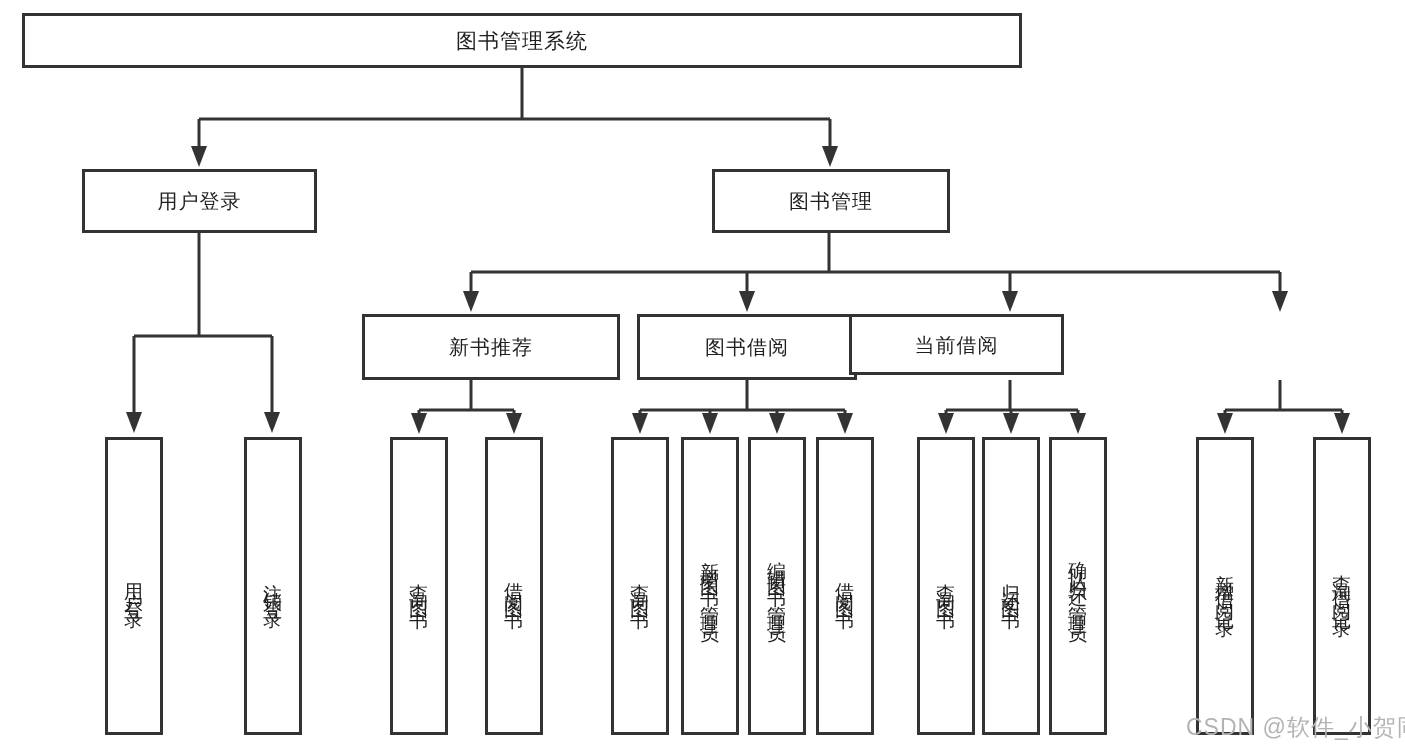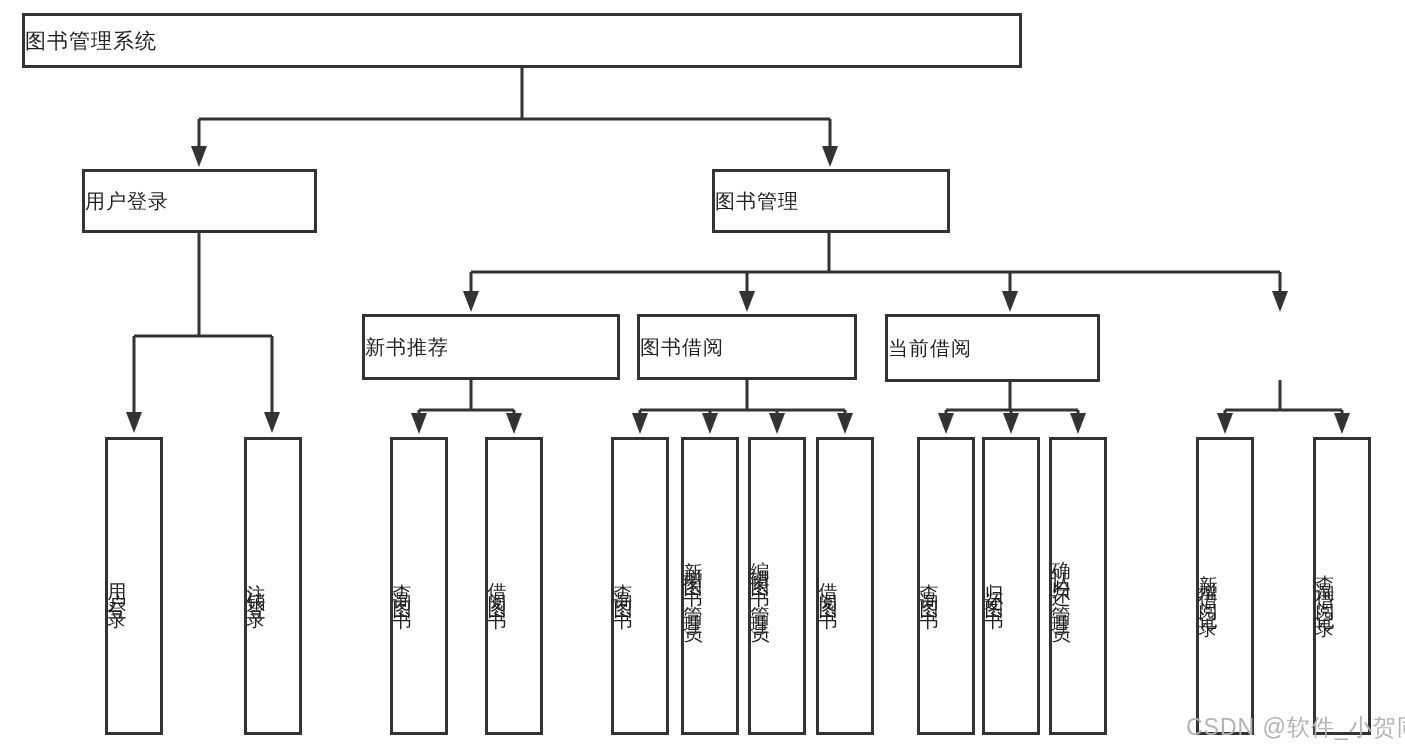--- a/index.html
+++ b/index.html
@@ -9,21 +9,21 @@
     color:var(--text,#1f1f1f);
     font-family:"Liberation Sans","DejaVu Sans",sans-serif;
   }
   .wires{position:absolute;left:0;top:0;width:1405px;height:747px;}
   .wires path{fill:none;stroke:var(--line,#333333);stroke-width:3;}
   .wires polygon{fill:var(--line,#333333);}
   .node{
     position:absolute;box-sizing:border-box;
     background:var(--box-fill,#ffffff);
     border:3px solid var(--box-border,#333333);
-    display:flex;align-items:center;
+    display:flex;align-items:center;justify-content:center;
     z-index:2;
   }
   .node .lbl{white-space:nowrap;line-height:1;}
   .root .lbl{font-size:21px;letter-spacing:1px;}
   .branch .lbl{font-size:20px;letter-spacing:1px;}
   .leaf .lbl{
     writing-mode:vertical-rl;text-orientation:mixed;
     font-size:19px;letter-spacing:9px;white-space:normal;
   }
   .watermark{
@@ -83,21 +83,21 @@
   <div class="node branch" style="left:712px;top:169px;width:238px;height:64px;">
     <span class="lbl">图书管理</span>
   </div>
 
   <div class="node branch" style="left:362px;top:314px;width:258px;height:66px;">
     <span class="lbl">新书推荐</span>
   </div>
   <div class="node branch" style="left:637px;top:314px;width:220px;height:66px;">
     <span class="lbl">图书借阅</span>
   </div>
-  <div class="node branch" style="left:885px;top:314px;width:215px;height:68px;">
+  <div class="node branch" style="left:849px;top:314px;width:215px;height:61px;">
     <span class="lbl">当前借阅</span>
   </div>
 
   <div class="node leaf" style="left:105px;top:437px;width:58px;height:298px;">
     <span class="lbl">用户登录</span>
   </div>
   <div class="node leaf" style="left:244px;top:437px;width:58px;height:298px;">
     <span class="lbl">注销登录</span>
   </div>
 

